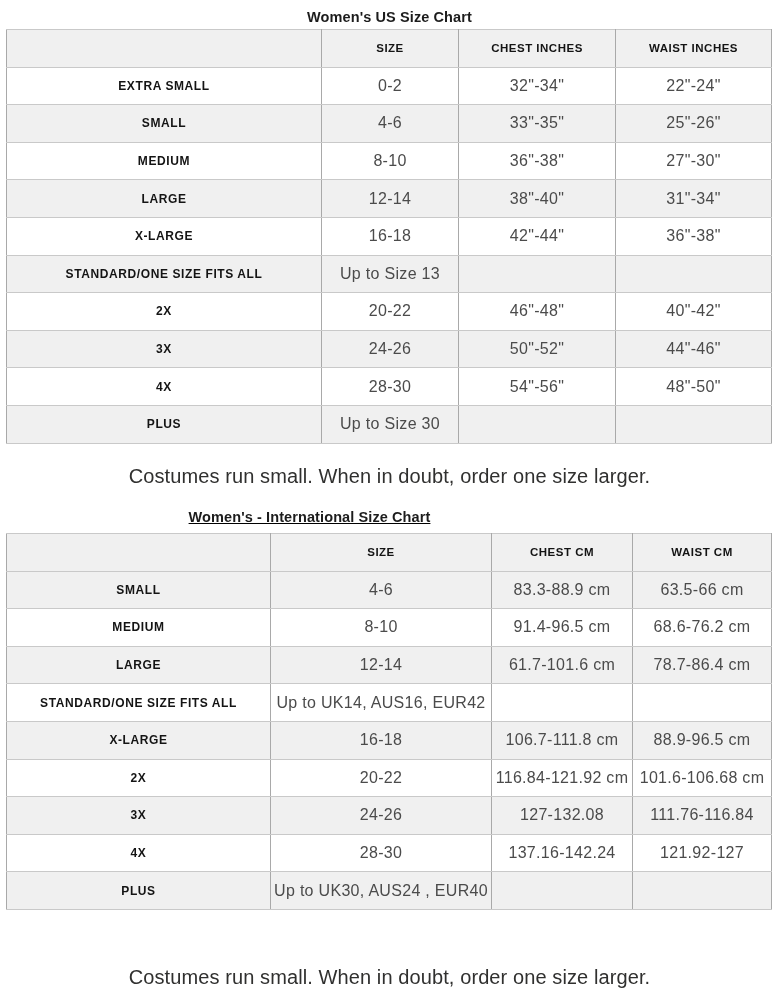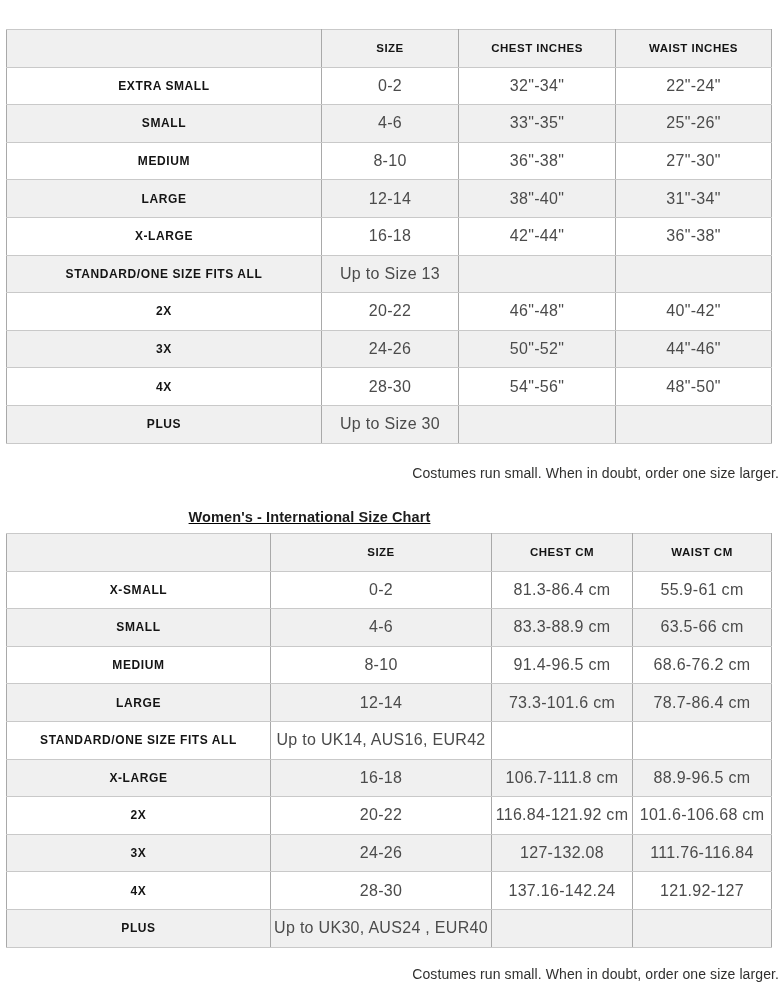--- a/index.html
+++ b/index.html
@@ -29,22 +29,22 @@
     color: #1c1c1c;
     letter-spacing: 0.1px;
     line-height: 1;
     padding: 0;
   }
   .title-top { padding-top: 6px; }
   .title-mid { padding-top: 0px; }
 
   
   .caption {
-    text-align: right;
-    font-size: 14px;
+    text-align: center;
+    font-size: 20px;
     font-weight: normal;
     color: #30302f;
     letter-spacing: 0.1px;
     line-height: 1;
   }
 
   
   .size-table {
     border-collapse: collapse;
     table-layout: fixed;
@@ -112,20 +112,23 @@
   .cap-1 { position: absolute; left: 0; top: 466px; width: 779px; }
   .cap-2 { position: absolute; left: 0; top: 967px; width: 779px; }
   .ttl-1 { position: absolute; left: 0; top: 4px;  width: 779px; }
   .ttl-2 { position: absolute; left: 0; top: 510px; width: 619px; text-decoration: underline; }
 </style>
 </head>
 <body>
 
 <div class="page">
 
+  <div class="ttl-1">
+    <div class="chart-title title-top">Women's US Size Chart</div>
+  </div>
 
   <table class="size-table table-us">
     <colgroup>
       <col class="c0">
         <col class="c1">
         <col class="c2">
         <col class="c3">
     </colgroup>
     <thead>
       <tr class="shade">
@@ -216,42 +219,36 @@
     </colgroup>
     <thead>
       <tr class="shade">
         <th class="col-head"></th>
         <th class="col-head">SIZE</th>
         <th class="col-head">CHEST CM</th>
         <th class="col-head">WAIST CM</th>
       </tr>
     </thead>
     <tbody>
-      <tr class="plain">
-        <td class="row-head">X-SMALL</td>
-        <td class="cell-val">0-2</td>
-        <td class="cell-val">81.3-86.4 cm</td>
-        <td class="cell-val">55.9-61 cm</td>
-      </tr>
       <tr class="shade">
         <td class="row-head">SMALL</td>
         <td class="cell-val">4-6</td>
         <td class="cell-val">83.3-88.9 cm</td>
         <td class="cell-val">63.5-66 cm</td>
       </tr>
       <tr class="plain">
         <td class="row-head">MEDIUM</td>
         <td class="cell-val">8-10</td>
         <td class="cell-val">91.4-96.5 cm</td>
         <td class="cell-val">68.6-76.2 cm</td>
       </tr>
       <tr class="shade">
         <td class="row-head">LARGE</td>
         <td class="cell-val">12-14</td>
-        <td class="cell-val">73.3-101.6 cm</td>
+        <td class="cell-val">61.7-101.6 cm</td>
         <td class="cell-val">78.7-86.4 cm</td>
       </tr>
       <tr class="plain">
         <td class="row-head">STANDARD/ONE SIZE FITS ALL</td>
         <td class="cell-val">Up to UK14, AUS16, EUR42</td>
         <td class="cell-val"></td>
         <td class="cell-val"></td>
       </tr>
       <tr class="shade">
         <td class="row-head">X-LARGE</td>

